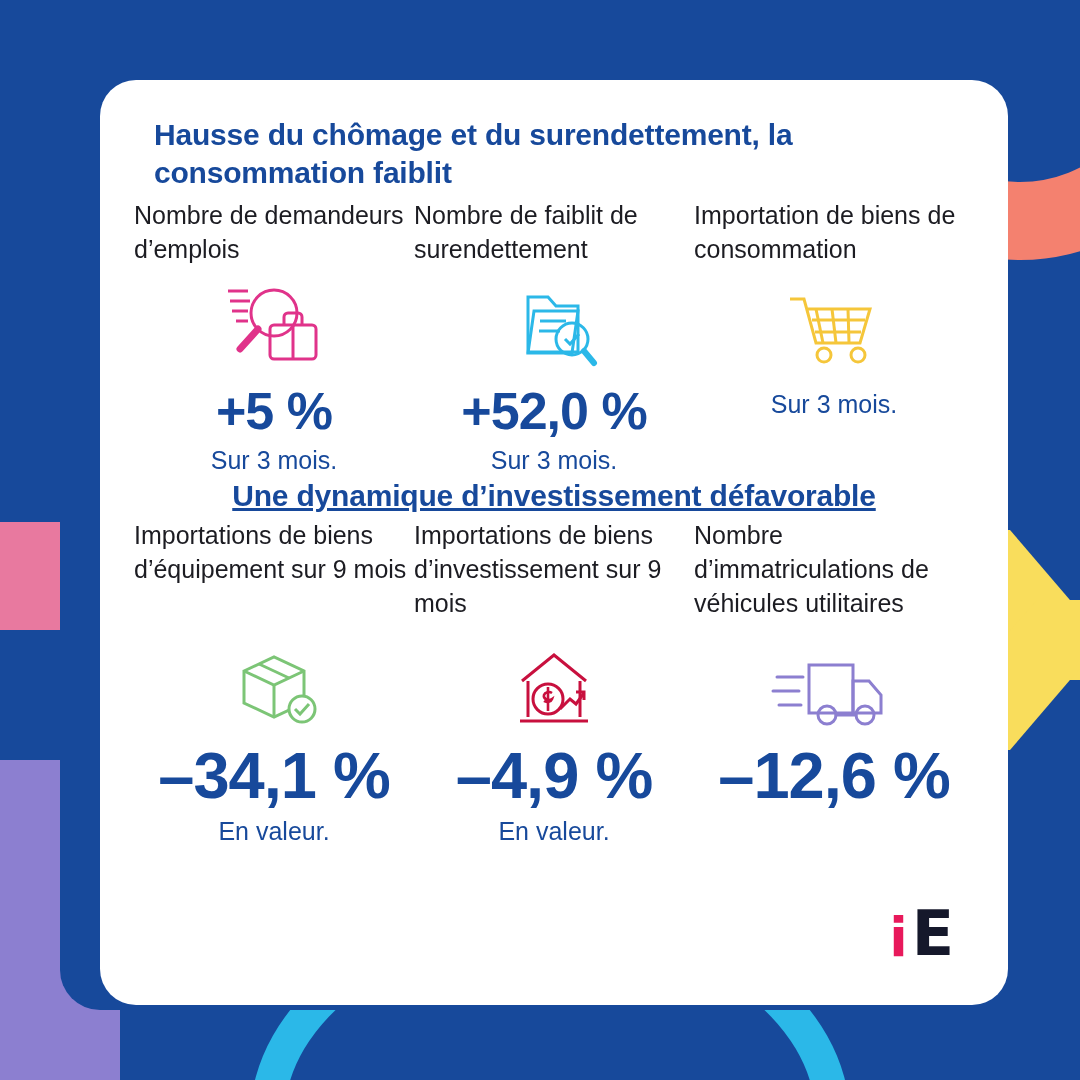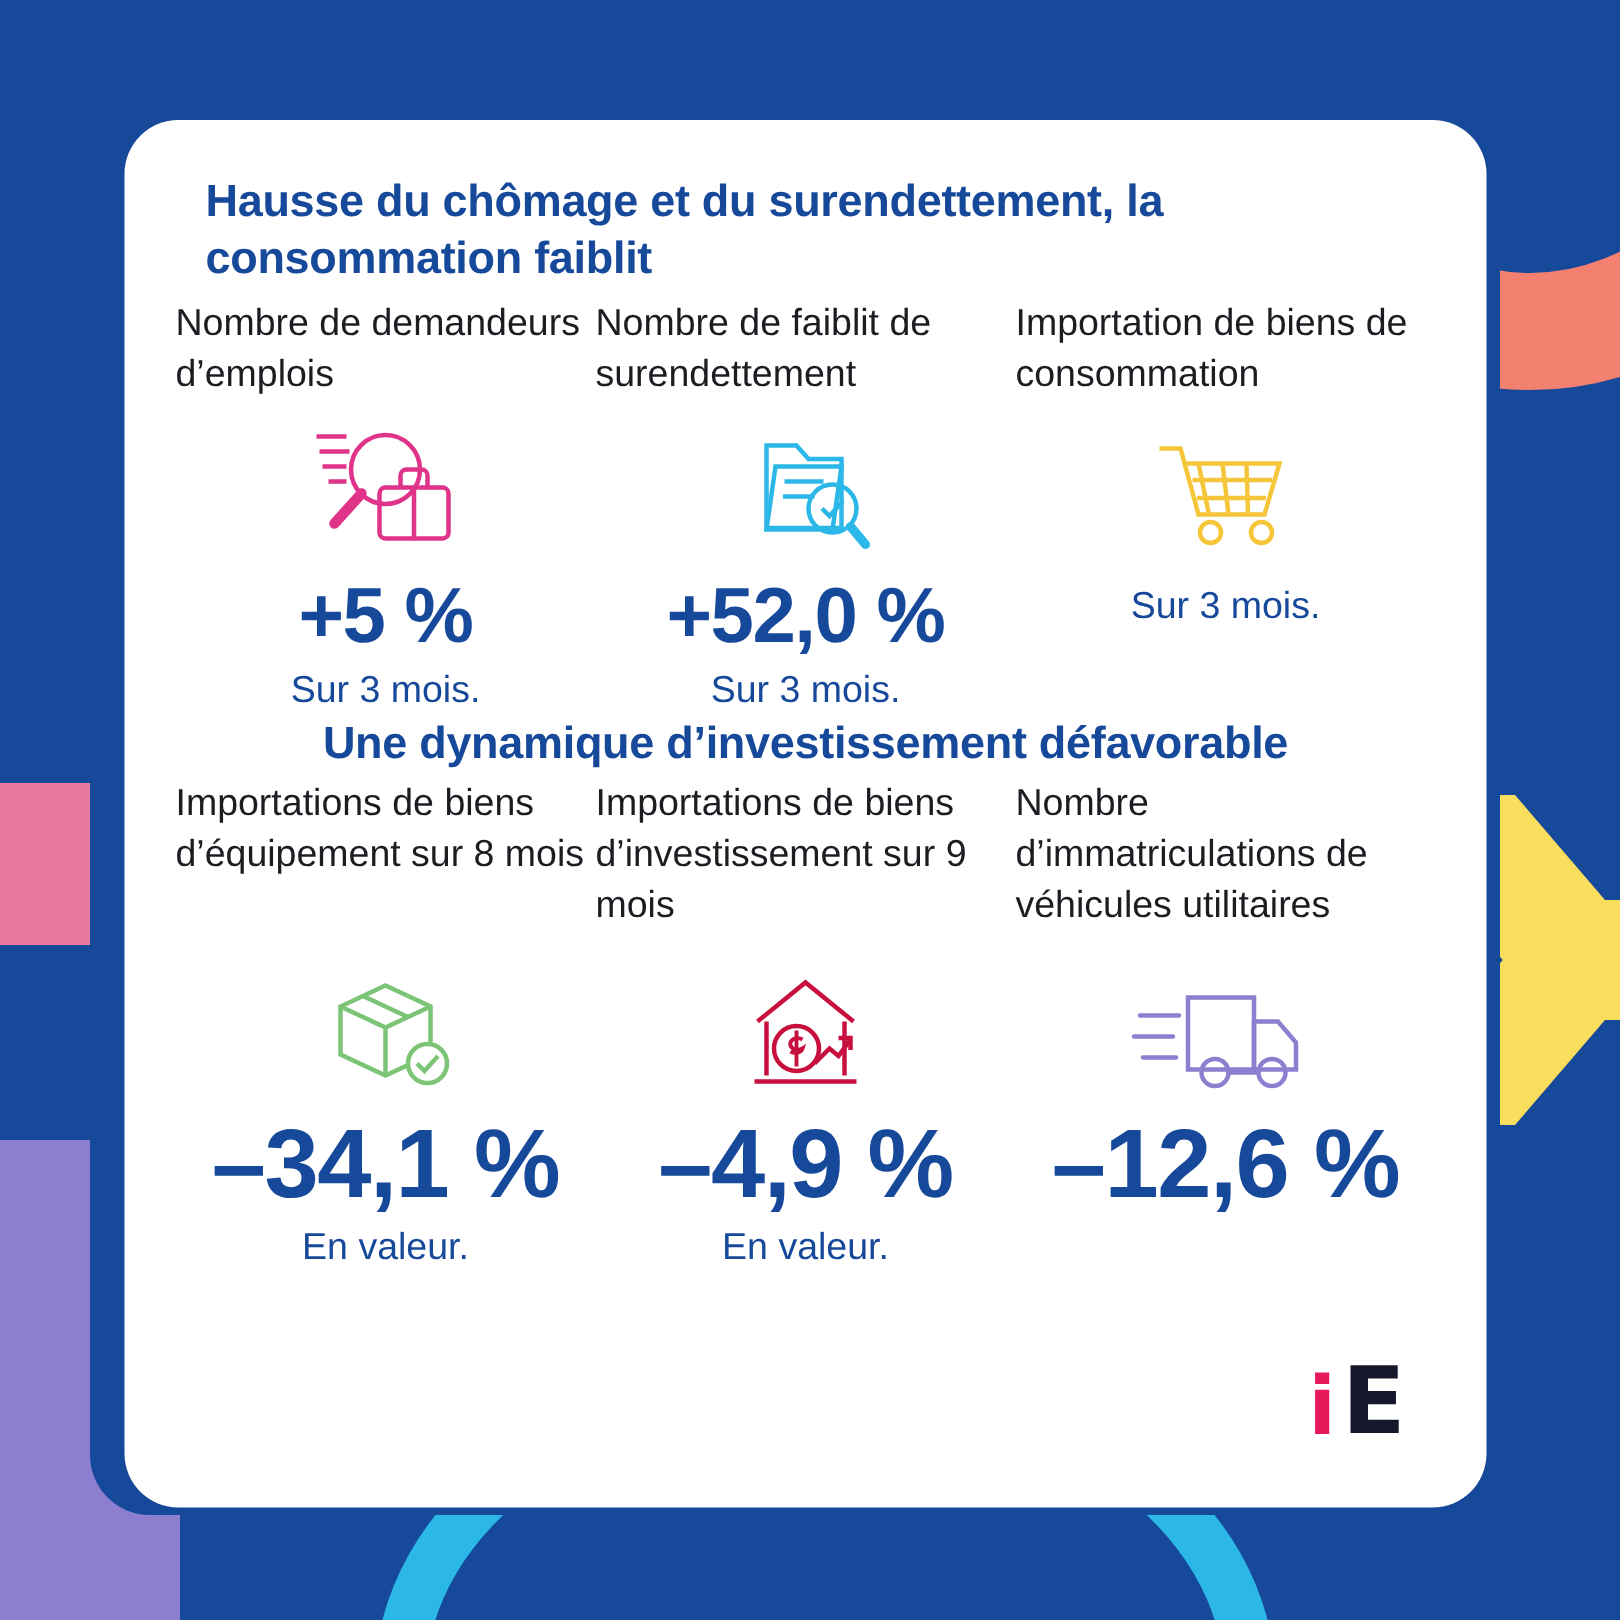--- a/index.html
+++ b/index.html
@@ -114,21 +114,21 @@
     width: 940px;
     height: 1010px;
     background: #17499b;
     border-bottom-left-radius: 40px;
     border-bottom-right-radius: 40px;
   }
 
   
   .card {
     position: absolute;
-    left: 83px;
+    left: 100px;
     top: 80px;
     width: 908px;
     height: 925px;
     background: #ffffff;
     border-radius: 36px;
     box-sizing: border-box;
     padding: 30px 34px 20px 34px;
   }
 
   .section-title {
@@ -136,20 +136,21 @@
     font-weight: bold;
     font-size: 30px;
     line-height: 1.28;
     letter-spacing: -0.2px;
     margin: 6px 0 6px 20px;
   }
   .section-title.second {
     text-align: center;
     margin: 0 0 4px 0;
     padding-top: 2px;
+    text-decoration: underline;
   }
 
   .grid {
     display: flex;
     justify-content: space-between;
     align-items: flex-start;
   }
   .cell {
     width: 290px;
     display: flex;
@@ -283,21 +284,21 @@
       <div class="cell-note">Sur 3 mois.</div>
     </div>
 
   </div>
 
   <div class="section-title second">Une dynamique d’investissement défavorable</div>
 
   <div class="grid row2">
 
     <div class="cell">
-      <div class="cell-label">Importations de biens d’équipement sur 8 mois</div>
+      <div class="cell-label">Importations de biens d’équipement sur 9 mois</div>
       <div class="cell-icon">
         <svg width="120" height="100" viewBox="0 0 120 100" fill="none" stroke="#7cc576" stroke-width="3">
           <path d="M30 34 l30 -14 l30 14 v32 l-30 14 l-30 -14 z"></path>
           <path d="M30 34 l30 14 l30 -14"></path>
           <line x1="60" y1="48" x2="60" y2="80"></line>
           <path d="M45 27 l30 14"></path>
           <circle cx="88" cy="72" r="13" fill="#ffffff"></circle>
           <path d="M81 72 l5 5 l9 -10"></path>
         </svg>
       </div>

